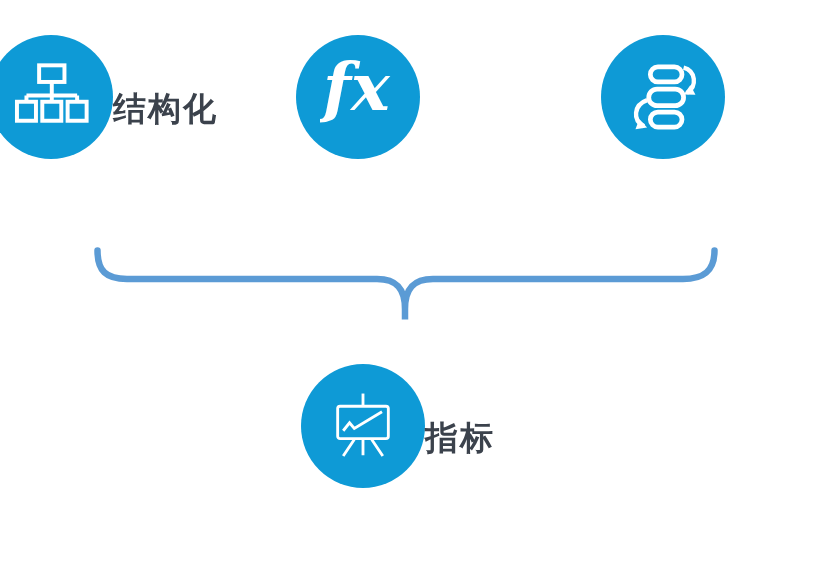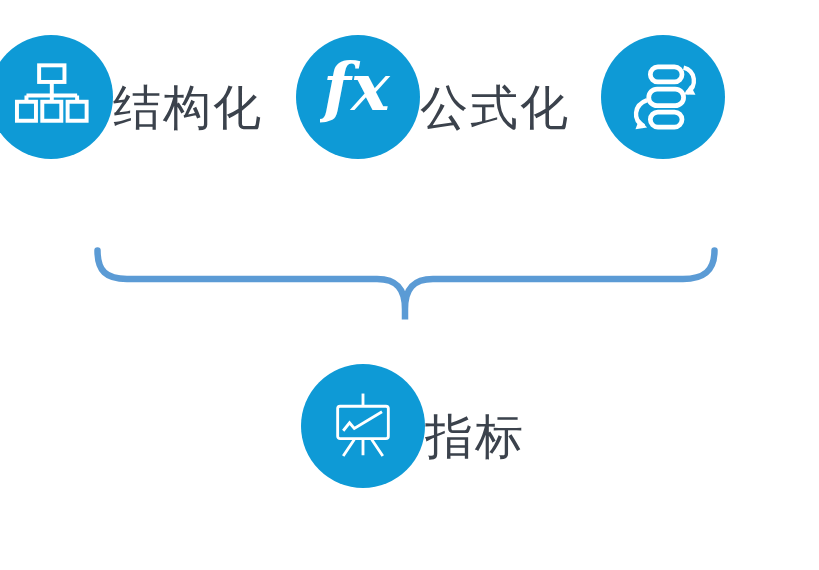--- a/index.html
+++ b/index.html
@@ -17,21 +17,21 @@
   .icon .fill{fill:var(--icon,#fff);stroke:none;}
   .org-stroke{stroke-width:5;}
   .flow-stroke{stroke-width:6;}
   .flow-arrow{stroke-width:5.5;}
   .pres-stroke{stroke-width:3.6;}
   .fx-text{
     fill:var(--icon,#fff);stroke:none;font-style:italic;font-weight:bold;
     font-size:82px;font-family:"DejaVu Serif","Liberation Serif",serif;
   }
   .label{
-    margin-top:22px;font-size:48px;font-weight:400;line-height:1;
+    margin-top:22px;font-size:33px;font-weight:700;line-height:1;
     letter-spacing:2px;color:var(--label,#3b424c);white-space:nowrap;text-align:center;
   }
   .node-structured{left:-11px;top:35px;}
   .node-formulized{left:296px;top:35px;}
   .node-businessized{left:601px;top:35px;}
   .node-indicator{left:301px;top:364px;}
   .brace{position:absolute;left:94px;top:247px;width:624px;height:76px;}
   .brace path{fill:none;stroke:var(--brace,#5b9bd5);stroke-width:6.5;stroke-linecap:round;}
 </style>
 </head>
@@ -51,21 +51,20 @@
     </div>
     <div class="label">结构化</div>
   </div>
 
   <div class="node node-formulized">
     <div class="circle">
       <svg class="icon" viewBox="0 0 96 96" aria-hidden="true">
         <text class="fx-text" x="46" y="64" text-anchor="middle">fx</text>
       </svg>
     </div>
-    <div class="label">公式化</div>
   </div>
 
   <div class="node node-businessized">
     <div class="circle">
       <svg class="icon" viewBox="0 0 96 96" aria-hidden="true">
         <rect class="stroke flow-stroke" x="32" y="10" width="40" height="19" rx="9.5"></rect>
         <rect class="stroke flow-stroke" x="30" y="38" width="44" height="21" rx="10.5"></rect>
         <rect class="stroke flow-stroke" x="32" y="67" width="40" height="19" rx="9.5"></rect>
         <path class="stroke flow-arrow" d="M74 11 C89 15 92 34 78 43"></path>
         <g transform="translate(76,44) rotate(153)">

